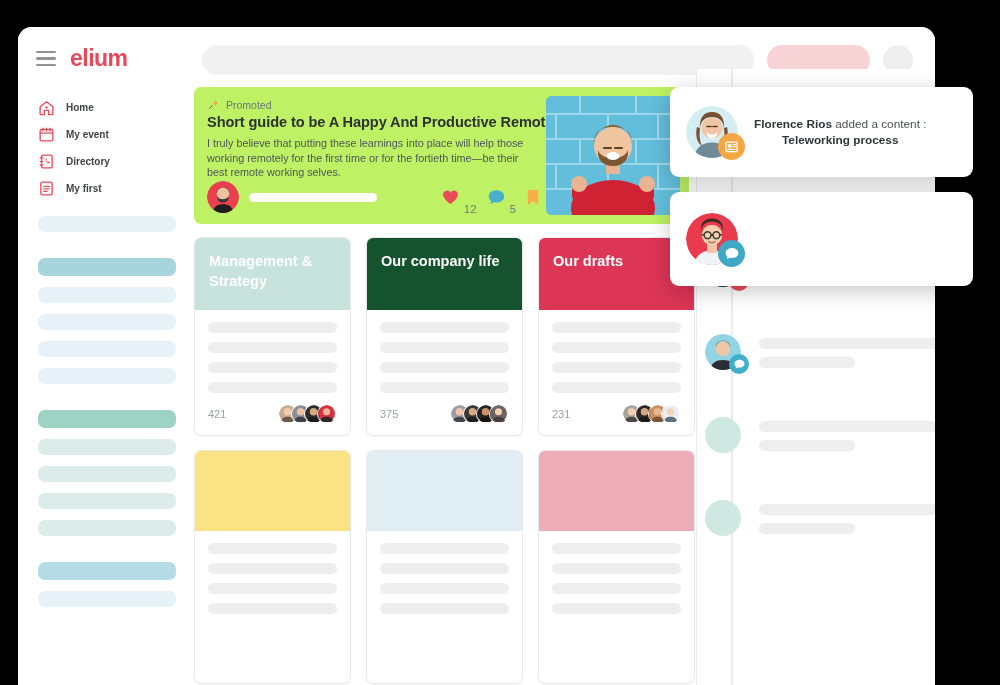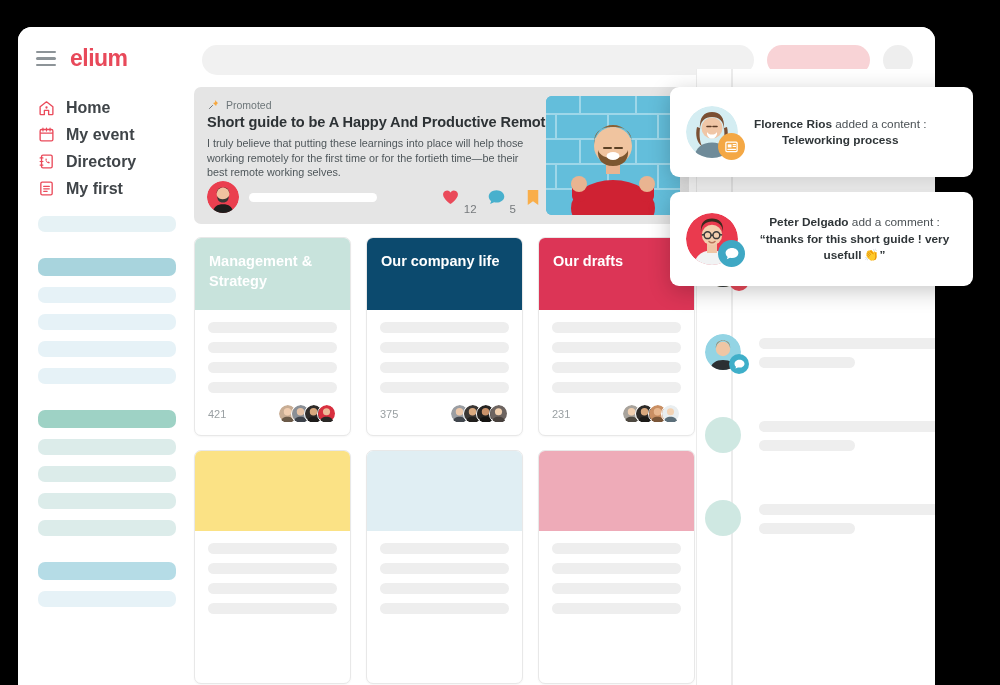--- a/index.html
+++ b/index.html
@@ -33,41 +33,41 @@
   .hamburger { width: 20px; display: flex; flex-direction: column; gap: 4px; cursor: pointer; }
   .hamburger i { display: block; height: 2.4px; background: #8d9498; border-radius: 2px; }
   .brand { font-size: 23px; font-weight: bold; letter-spacing: -.5px; }
 
   .navlist { margin-top: 22px; padding-left: 20px; }
   .navitem {
     display: flex; align-items: center; gap: 11px;
     height: 27px; cursor: pointer;
   }
   .navicon { width: 17px; height: 17px; flex: 0 0 17px; display:block; }
-  .navlabel { font-size: 16px; color: #3f4448; font-weight: 600; }
+  .navlabel { font-size: 10px; color: #3f4448; font-weight: 600; }
 
   .skelgroup { padding-left: 20px; }
   .bar { height: 16px; border-radius: 7px; margin-bottom: 11px; width: 138px; }
   .bar.head { height: 18px; }
   .gap { height: 15px; }
 
   
   .main {
     position: absolute; left: 168px; top: 0; right: 0; bottom: 0;
     background: #fff;
   }
   .topbar { display: flex; align-items: center; gap: 13px; padding: 18px 22px 0 16px; }
   .searchpill { flex: 1; height: 30px; border-radius: 15px; background: #f1f1f1; }
   .cta { width: 103px; height: 30px; border-radius: 15px; background: #f8d3d6; cursor: pointer; }
   .avacircle { width: 30px; height: 30px; border-radius: 50%; background: #eeeeee; cursor: pointer; }
 
   
   .promoted {
     position: absolute; left: 8px; top: 60px; width: 495px; height: 137px;
-    background: #e5e5e5; border-radius: 7px; padding: 11px 13px;
+    background: #bef264; border-radius: 7px; padding: 11px 13px;
   }
   .promo-tag { display: flex; align-items: center; gap: 6px; }
   .promo-tag span { font-size: 10.5px; color: #6d7679; }
   .promo-title { font-size: 14.6px; font-weight: bold; color: #2d3235; margin-top: 3px; letter-spacing: -.1px; }
   .promo-body { font-size: 10.8px; line-height: 14.6px; color: #4e565a; margin-top: 6px; width: 330px; }
   .promo-foot { position: absolute; left: 13px; bottom: 9px; display: flex; align-items: center; gap: 10px; width: 332px; }
   .promo-ava { width: 32px; height: 32px; border-radius: 50%; overflow:hidden; flex:0 0 32px; }
   .promo-namebar { width: 128px; height: 9px; border-radius: 5px; background: #fff; }
   .reactions { margin-left: auto; display: flex; align-items: center; gap: 5px; }
   .reactions .num { font-size: 11.5px; color: #75797c; margin-right: 6px; margin-top: 24px; }
@@ -328,21 +328,21 @@
                         <circle cx="10" cy="8" r="4.2" fill="#eebb99"></circle>
                         <path d="M2 20c.6-4.3 3.8-6.2 8-6.2s7.4 1.9 8 6.2z" fill="#2b2826"></path>
                       </svg>
                     </span>
                 </span>
               </div>
             </div>
           </div>
 
           <div class="card">
-            <div class="card-head" style="background:#0c4a6e">
+            <div class="card-head" style="background:#14532d">
               <div class="t">Our company life</div>
             </div>
             <div class="card-body">
               <div class="line"></div>
               <div class="line"></div>
               <div class="line"></div>
               <div class="line"></div>
               <div class="card-foot">
                 <span class="count">375</span>
                 <span class="stack">
@@ -573,18 +573,14 @@
             </g>
             <path d="M23 28.5c1.8 1.6 4.2 1.6 6 0" stroke="#b9755b" stroke-width="1.5" fill="none" stroke-linecap="round"></path>
           </svg>
       </div>
       <span class="n-badge" style="background:#3fa8c4">
         <svg viewBox="0 0 24 22" width="14" height="13">
             <path d="M12 1.5c6.1 0 11 3.9 11 8.7s-4.9 8.7-11 8.7c-1.2 0-2.3-.15-3.4-.43L3 21l1.5-4.2C2.3 15.2 1 12.8 1 10.2 1 5.4 5.9 1.5 12 1.5z" fill="#fff"></path>
           </svg>
       </span>
     </div>
-    <div class="n-text">
-      <b>Peter Delgado</b><span> add a comment : </span><br>
-      <b>“thanks for this short guide ! very usefull 👏”</b>
-    </div>
   </div>
 </div>
 
 </body></html>

